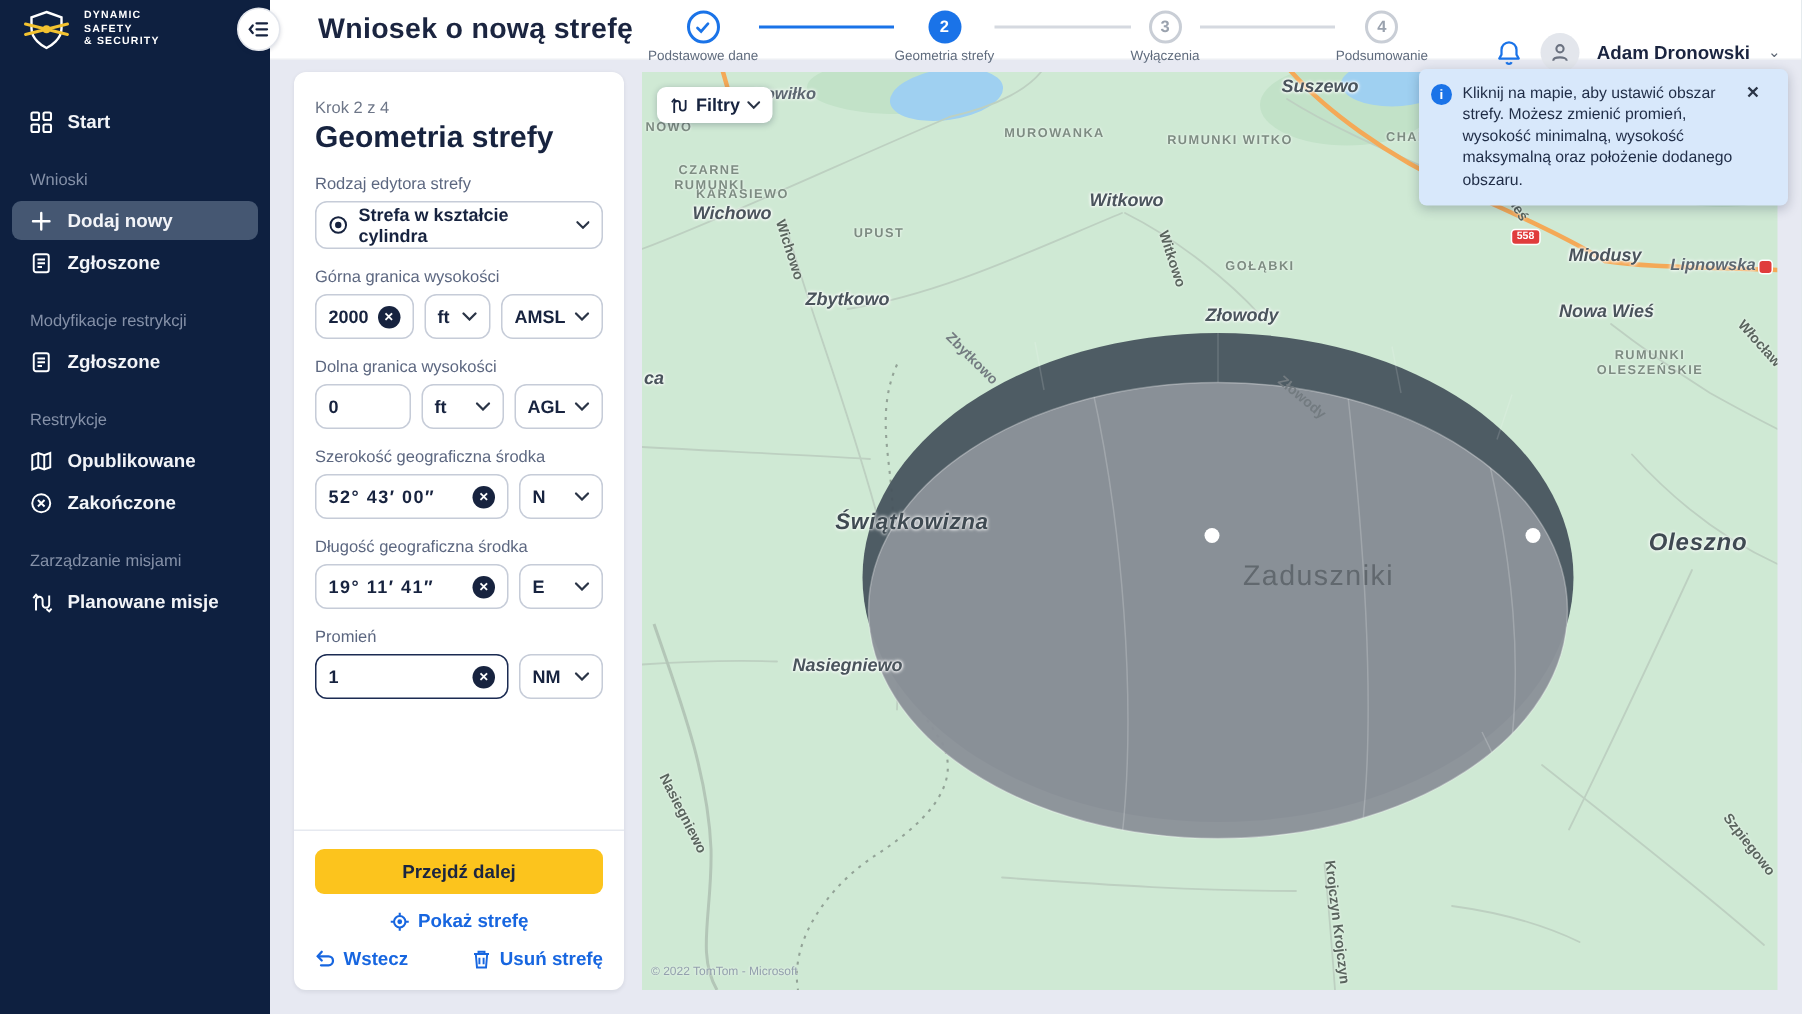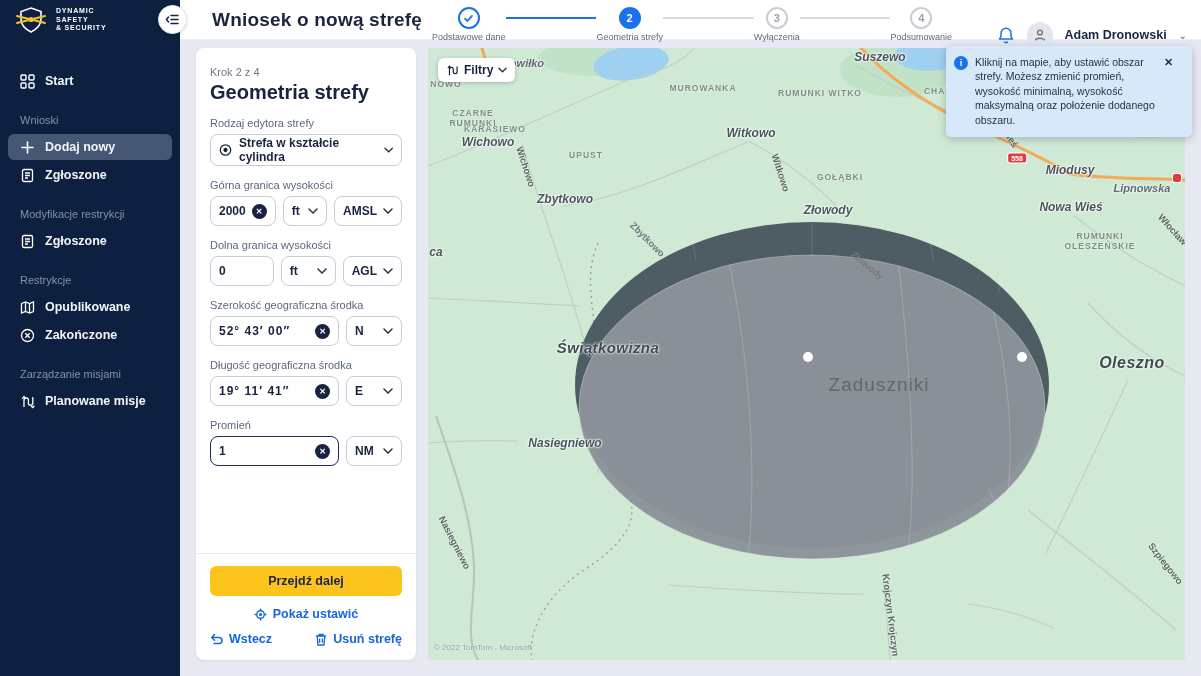--- a/index.html
+++ b/index.html
@@ -332,21 +332,21 @@
       <div class="card-foot">
         <button class="btn-next">Przejdź dalej</button>
         <div class="link show-zone">
           <svg width="13" height="13" viewBox="0 0 13 13">
               <g fill="none" stroke="#1766e0" stroke-width="1.4">
                 <circle cx="6.5" cy="6.5" r="3.8"></circle>
                 <path d="M6.5 0.5 V2.5 M6.5 10.5 V12.5 M0.5 6.5 H2.5 M10.5 6.5 H12.5"></path>
                 <circle cx="6.5" cy="6.5" r="0.9" fill="#1766e0"></circle>
               </g>
             </svg>
-          <span>Pokaż ustawić</span>
+          <span>Pokaż strefę</span>
         </div>
         <div class="foot-row">
           <div class="link">
             <svg width="13" height="12" viewBox="0 0 13 12">
                 <g fill="none" stroke="#1766e0" stroke-width="1.5" stroke-linecap="round">
                   <path d="M2 4.5 H9 a3 3 0 0 1 0 6 H4"></path>
                   <path d="M4.5 1.5 L1.8 4.5 L4.5 7.3"></path>
                 </g>
               </svg>
             <span>Wstecz</span>
@@ -439,21 +439,21 @@
           <div class="ml ham" style="left: 67px; top: 56px; transform: translate(-50%, -50%); margin-top: 26px;">KARASIEWO</div>
           <div class="ml ham" style="left: 45px; top: 71px; transform: translate(-50%, -50%);">CZARNE
 RUMUNKI</div>
           <div class="ml town" style="left: 60px; top: 95px; transform: translate(-50%, -50%);">Wichowo</div>
           <div class="ml ham" style="left: 158px; top: 108px; transform: translate(-50%, -50%);">UPUST</div>
           <div class="ml town" style="left: 323px; top: 86px; transform: translate(-50%, -50%);">Witkowo</div>
           <div class="ml town" style="left: 137px; top: 152px; transform: translate(-50%, -50%);">Zbytkowo</div>
           <div class="ml ham" style="left: 412px; top: 130px; transform: translate(-50%, -50%);">GOŁĄBKI</div>
           <div class="ml town" style="left: 400px; top: 163px; transform: translate(-50%, -50%);">Złowody</div>
           <div class="ml town" style="left: 642px; top: 123px; transform: translate(-50%, -50%);">Miodusy</div>
-          <div class="ml town-s" style="left: 714px; top: 140px; transform: translate(-50%, -50%); text-align: right;">Lipnowska</div>
+          <div class="ml town-s" style="left: 714px; top: 129px; transform: translate(-50%, -50%); text-align: right;">Lipnowska</div>
           <div class="ml town" style="left: 643px; top: 160px; transform: translate(-50%, -50%);">Nowa Wieś</div>
           <div class="ml ham" style="left: 672px; top: 194px; transform: translate(-50%, -50%);">RUMUNKI
 OLESZEŃSKIE</div>
           <div class="ml town-lg" style="left: 180px; top: 300px; transform: translate(-50%, -50%);">Świątkowizna</div>
           <div class="ml town" style="left: 137px; top: 396px; transform: translate(-50%, -50%);">Nasiegniewo</div>
           <div class="ml zone-town" style="left: 451px; top: 337px; transform: translate(-50%, -50%);">Zaduszniki</div>
           <div class="ml town-xl" style="left: 704px; top: 315px; transform: translate(-50%, -50%);">Oleszno</div>
           <div class="ml ham" style="left: 275px; top: 41px; transform: translate(-50%, -50%);">MUROWANKA</div>
           <div class="ml ham" style="left: 392px; top: 46px; transform: translate(-50%, -50%);">RUMUNKI WITKO</div>
           <div class="ml town" style="left: 452px; top: 10px; transform: translate(-50%, -50%);">Suszewo</div>

